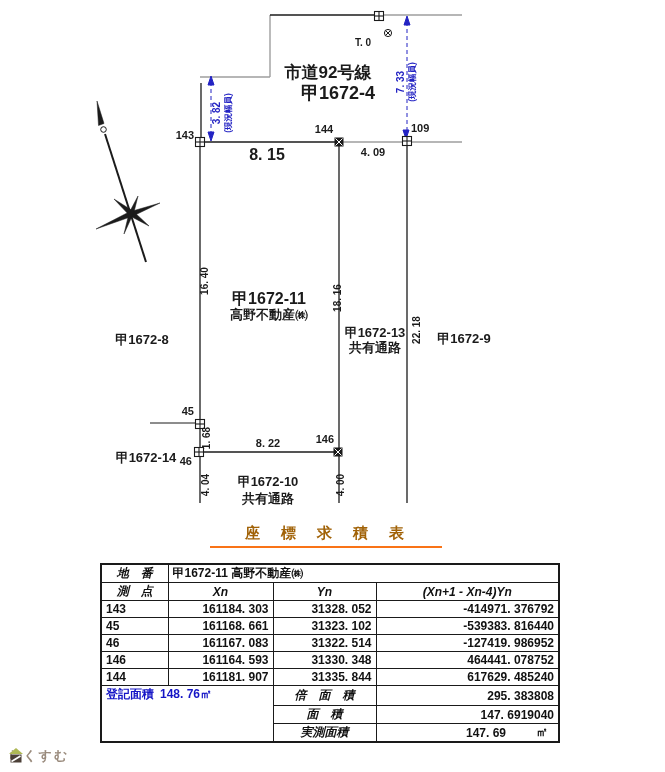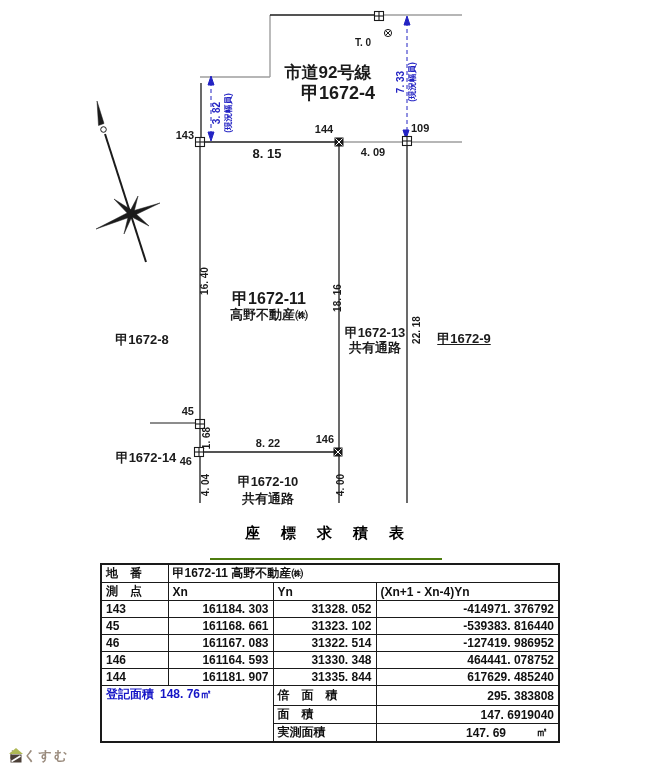--- a/index.html
+++ b/index.html
@@ -10,27 +10,27 @@
   .ctr{text-align:center;}
   .rt{text-align:right;}
   .vtext{position:absolute;transform:translate(-50%,-50%) rotate(-90deg);
          white-space:nowrap;font-size:10px;font-weight:600;color:#1b1b1b;}
   .vblock{position:absolute;transform:translate(-50%,-50%) rotate(-90deg);
           text-align:center;color:#2323c3;white-space:nowrap;line-height:1.2;}
   .vblock .num{display:block;font-size:10px;font-weight:700;}
   .vblock .note{display:block;font-size:8.5px;font-weight:600;}
   
   #title{position:absolute;left:210px;top:524px;width:232px;text-align:center;
-         font-size:15px;font-weight:700;letter-spacing:3px;color:#000000;
-         border-bottom:2px solid #4d7c0f;padding-bottom:15px;}
+         font-size:15px;font-weight:700;letter-spacing:3px;color:#a16207;
+         border-bottom:2px solid #f97316;padding-bottom:3px;}
   #coord-table{position:absolute;left:100px;top:563px;border-collapse:collapse;
                table-layout:fixed;font-size:12px;font-weight:600;color:#111;}
   #coord-table td{border:1px solid #1a1a1a;padding:0 4px;overflow:hidden;}
   #coord-table{border:2px solid #1a1a1a;}
-  td.c{text-align:left;}
+  td.c{text-align:center;font-style:italic;}
   td.num{text-align:right;padding-right:5px;}
   td.v4{text-align:right;padding-right:28px;}
   td.reg{vertical-align:top;color:#1515c6;padding-top:2px;}
   td.reg span{margin-right:6px;}
   .unitcell{position:relative;text-align:right;padding-right:52px !important;margin-top:15px;}
   .unitcell .unit{position:absolute;right:10px;top:0;}
   
   #logo{position:absolute;left:8px;top:747px;display:flex;align-items:center;gap:4px;}
   #logo .txt{font-size:13px;font-weight:700;color:#9a8b7d;letter-spacing:2px;}
 </style>
@@ -136,35 +136,35 @@
     <span class="note">(現況幅員)</span>
   </div>
 
   <div class="lbl rt" style="left:172px;top:129px;width:22px;font-size:11px;">143</div>
   <div class="lbl ctr" style="left:306px;top:123px;width:36px;font-size:11px;">144</div>
   <div class="lbl" style="left:411px;top:122px;font-size:11px;">109</div>
   <div class="lbl rt" style="left:172px;top:405px;width:22px;font-size:11px;">45</div>
   <div class="lbl rt" style="left:170px;top:455px;width:22px;font-size:11px;">46</div>
   <div class="lbl rt" style="left:312px;top:433px;width:22px;font-size:11px;">146</div>
 
-  <div class="lbl ctr" style="left:242px;top:146px;width:50px;font-size:13px;">8. 15</div>
+  <div class="lbl ctr" style="left:242px;top:146px;width:50px;font-size:16px;">8. 15</div>
   <div class="lbl ctr" style="left:348px;top:146px;width:50px;font-size:11px;">4. 09</div>
   <div class="vtext" style="left:204px;top:281px;">16. 40</div>
   <div class="vtext" style="left:337px;top:298px;">18. 16</div>
   <div class="vtext" style="left:416px;top:330px;">22. 18</div>
   <div class="vtext" style="left:206px;top:438px;">1. 68</div>
   <div class="lbl ctr" style="left:243px;top:437px;width:50px;font-size:11px;">8. 22</div>
   <div class="vtext" style="left:205px;top:485px;">4. 04</div>
   <div class="vtext" style="left:340px;top:485px;">4. 00</div>
 
   <div class="lbl ctr" style="left:219px;top:289px;width:100px;font-size:16px;">甲1672-11</div>
   <div class="lbl ctr" style="left:219px;top:306px;width:100px;font-size:13px;">高野不動産㈱</div>
   <div class="lbl ctr" style="left:325px;top:324px;width:100px;font-size:13px;">甲1672-13</div>
   <div class="lbl ctr" style="left:325px;top:339px;width:100px;font-size:13px;">共有通路</div>
-  <div class="lbl ctr" style="left:414px;top:330px;width:100px;font-size:13px;text-decoration:underline;">甲1672-9</div>
+  <div class="lbl ctr" style="left:414px;top:330px;width:100px;font-size:13px;">甲1672-9</div>
   <div class="lbl ctr" style="left:92px;top:331px;width:100px;font-size:13px;">甲1672-8</div>
   <div class="lbl ctr" style="left:96px;top:449px;width:100px;font-size:13px;">甲1672-14</div>
   <div class="lbl ctr" style="left:218px;top:473px;width:100px;font-size:13px;">甲1672-10</div>
   <div class="lbl ctr" style="left:218px;top:490px;width:100px;font-size:13px;">共有通路</div>
 
   <div id="title">座　標　求　積　表</div>
 
   <table id="coord-table">
     <colgroup>
         <col style="width:67px">

